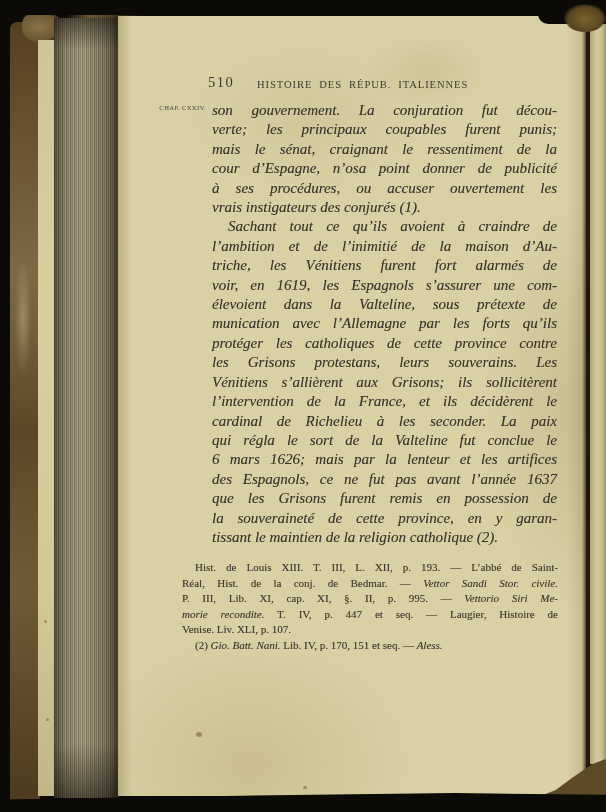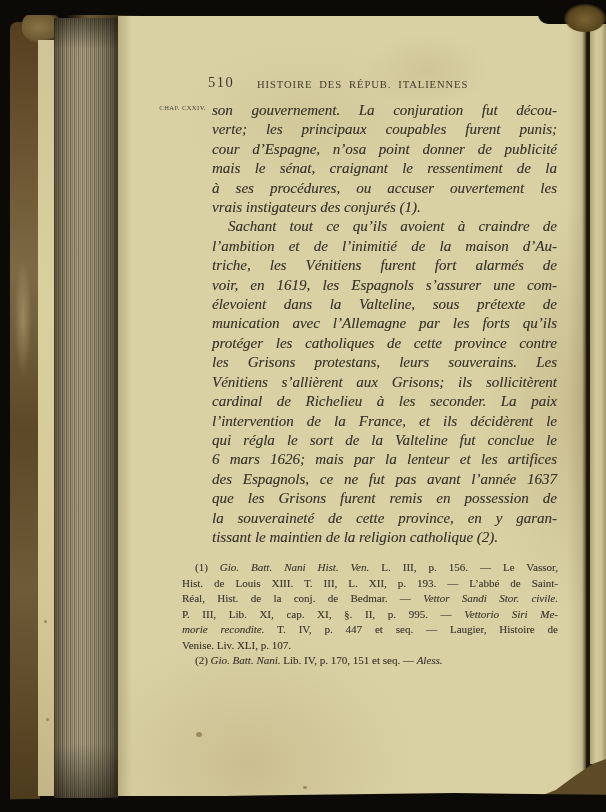--- a/index.html
+++ b/index.html
@@ -76,49 +76,48 @@
 
   <div class="page">
     <span class="pagenum">510</span>
     <span class="runtitle">HISTOIRE DES RÉPUB. ITALIENNES</span>
     <div class="margin-note">CHAP. CXXIV.</div>
 
     <div class="body-col">
       <div id="para1">
           <div class="line j">son gouvernement. La conjuration fut décou-</div>
           <div class="line j">verte; les principaux coupables furent punis;</div>
+          <div class="line j">mais le sénat, craignant le ressentiment de la</div>
           <div class="line j">cour d’Espagne, n’osa point donner de publicité</div>
-          <div class="line j">mais le sénat, craignant le ressentiment de la</div>
           <div class="line j">à ses procédures, ou accuser ouvertement les</div>
           <div class="line">vrais instigateurs des conjurés (1).</div>
         </div>
       <div id="para2">
           <div class="line j ind">Sachant tout ce qu’ils avoient à craindre de</div>
           <div class="line j">l’ambition et de l’inimitié de la maison d’Au-</div>
           <div class="line j">triche, les Vénitiens furent fort alarmés de</div>
           <div class="line j">voir, en 1619, les Espagnols s’assurer une com-</div>
           <div class="line j">élevoient dans la Valteline, sous prétexte de</div>
           <div class="line j">munication avec l’Allemagne par les forts qu’ils</div>
           <div class="line j">protéger les catholiques de cette province contre</div>
           <div class="line j">les Grisons protestans, leurs souverains. Les</div>
           <div class="line j">Vénitiens s’allièrent aux Grisons; ils sollicitèrent</div>
+          <div class="line j">l’intervention de la France, et ils décidèrent le</div>
           <div class="line j">cardinal de Richelieu à les seconder. La paix</div>
-          <div class="line j">l’intervention de la France, et ils décidèrent le</div>
           <div class="line j">qui régla le sort de la Valteline fut conclue le</div>
           <div class="line j">6 mars 1626; mais par la lenteur et les artifices</div>
           <div class="line j">des Espagnols, ce ne fut pas avant l’année 1637</div>
           <div class="line j">que les Grisons furent remis en possession de</div>
           <div class="line j">la souveraineté de cette province, en y garan-</div>
           <div class="line">tissant le maintien de la religion catholique (2).</div>
         </div>
     </div>
 
     <div class="fnotes">
       <div id="fn1" class="fnote-block">
-          <div class="fline j"><span>(1) </span><span class="it">Gio. Batt. Nani Hist. Ven.</span><span> L. III, p. 156. — Le Vassor,</span></div>
           <div class="fline j"><span>Hist. de Louis XIII. T. III, L. XII, p. 193. — L’abbé de Saint-</span></div>
           <div class="fline j"><span>Réal, Hist. de la conj. de Bedmar. — </span><span class="it">Vettor Sandi Stor. civile.</span></div>
           <div class="fline j"><span>P. III, Lib. XI, cap. XI, §. II, p. 995. — </span><span class="it">Vettorio Siri Me-</span></div>
           <div class="fline j"><span class="it">morie recondite.</span><span> T. IV, p. 447 et seq. — Laugier, Histoire de</span></div>
           <div class="fline"><span>Venise. Liv. XLI, p. 107.</span></div>
         </div>
       <div id="fn2" class="fnote-block">
           <div class="fline"><span>(2) </span><span class="it">Gio. Batt. Nani.</span><span> Lib. IV, p. 170, 151 et seq. — </span><span class="it">Aless.</span></div>
         </div>
     </div>

